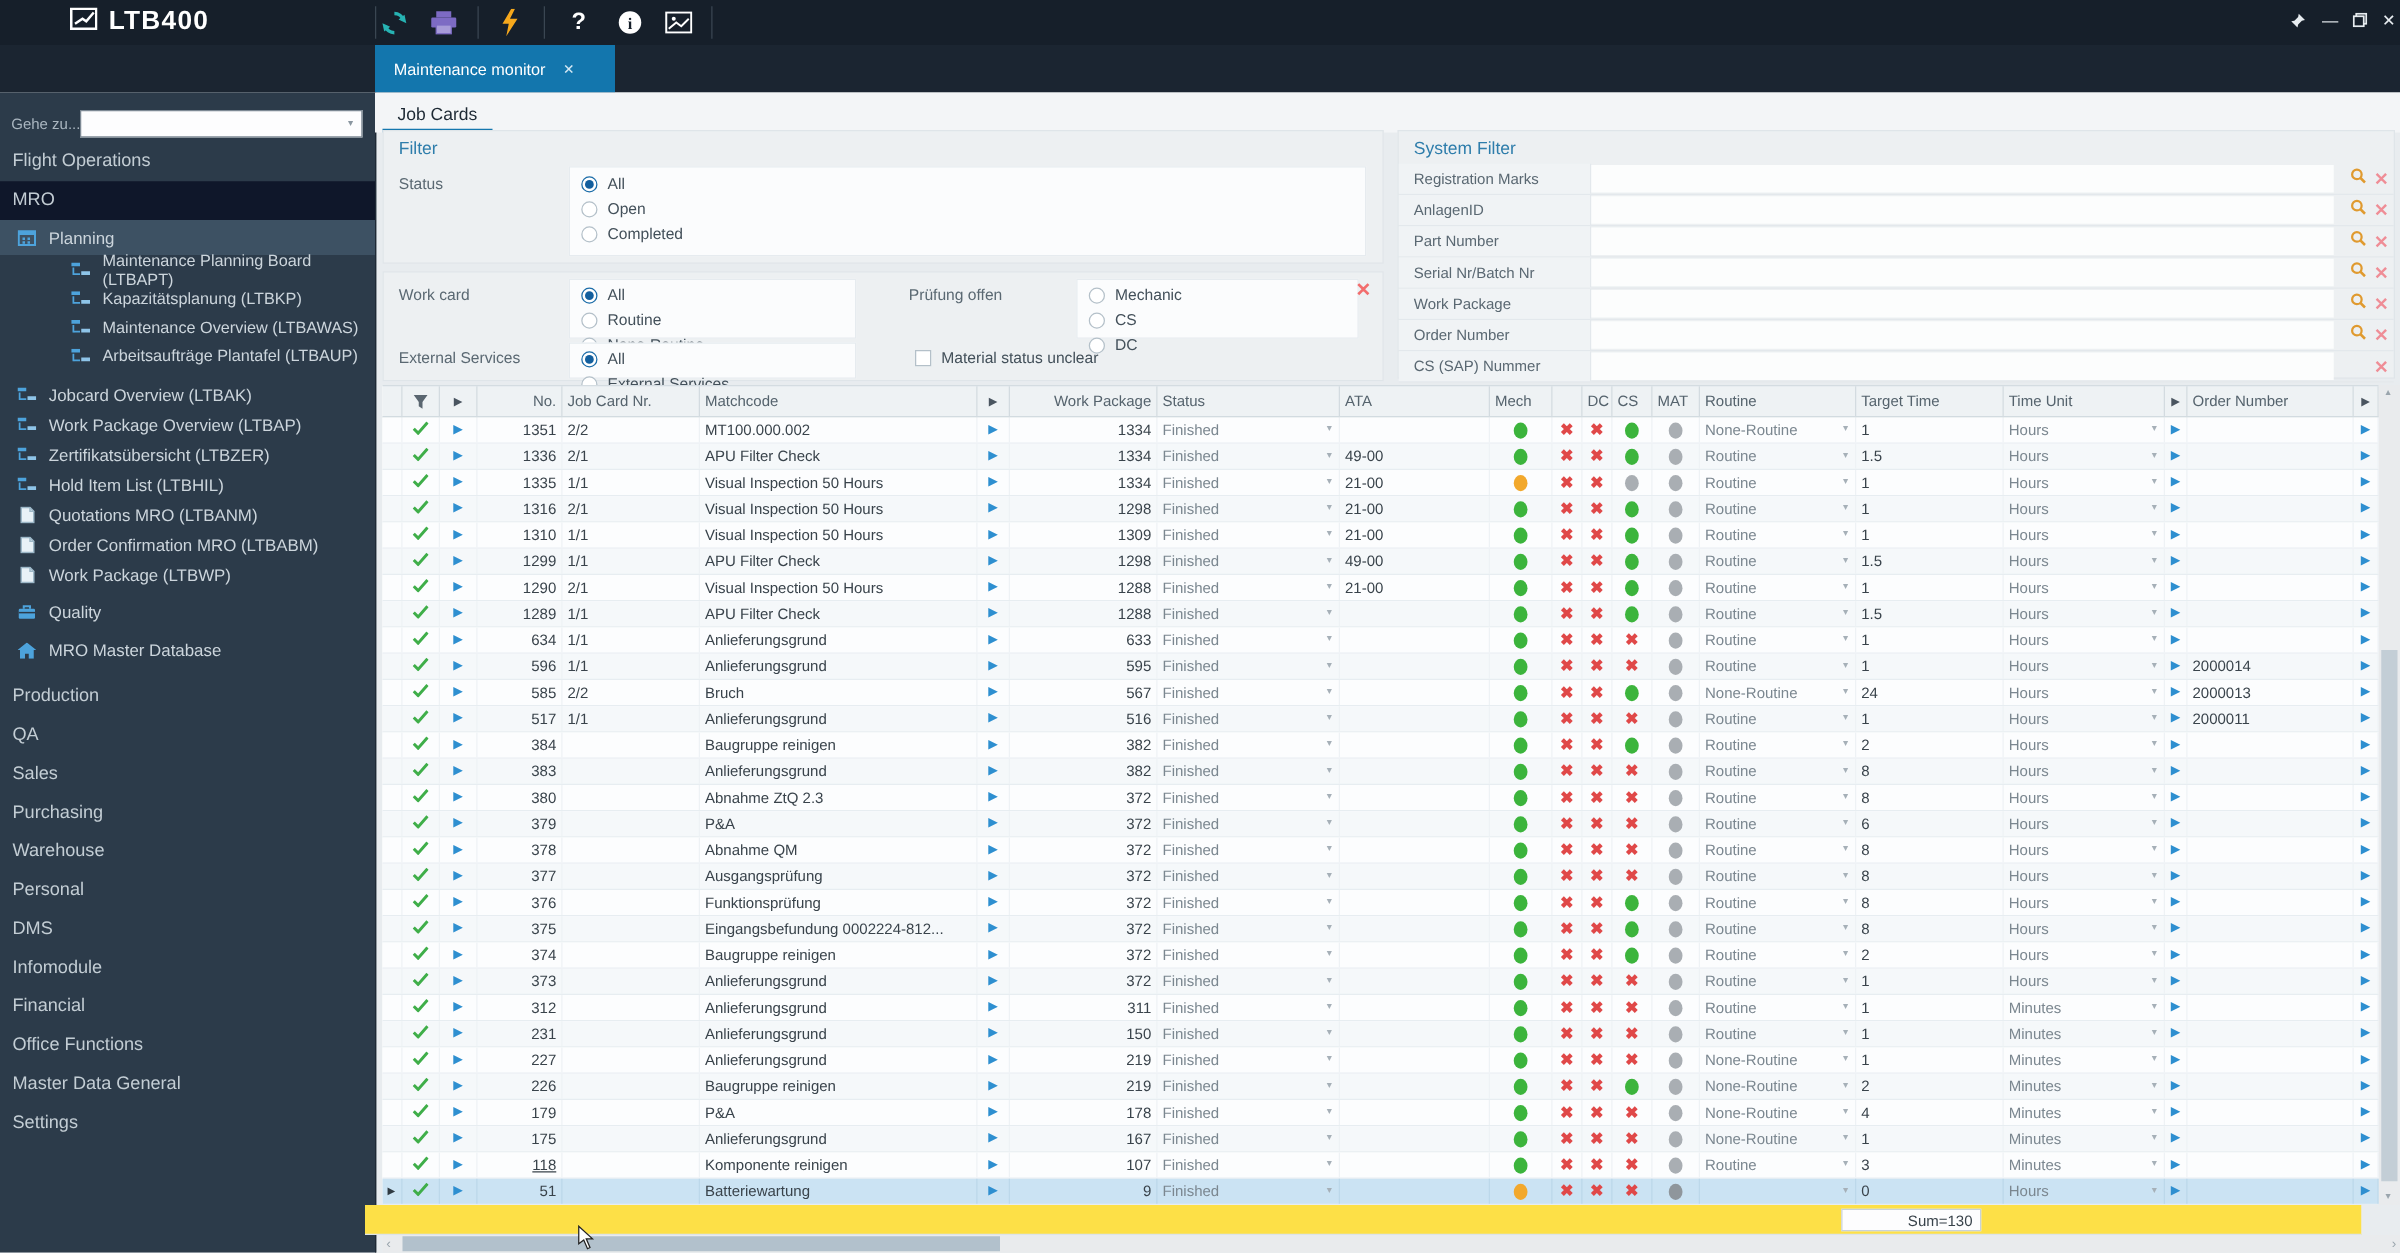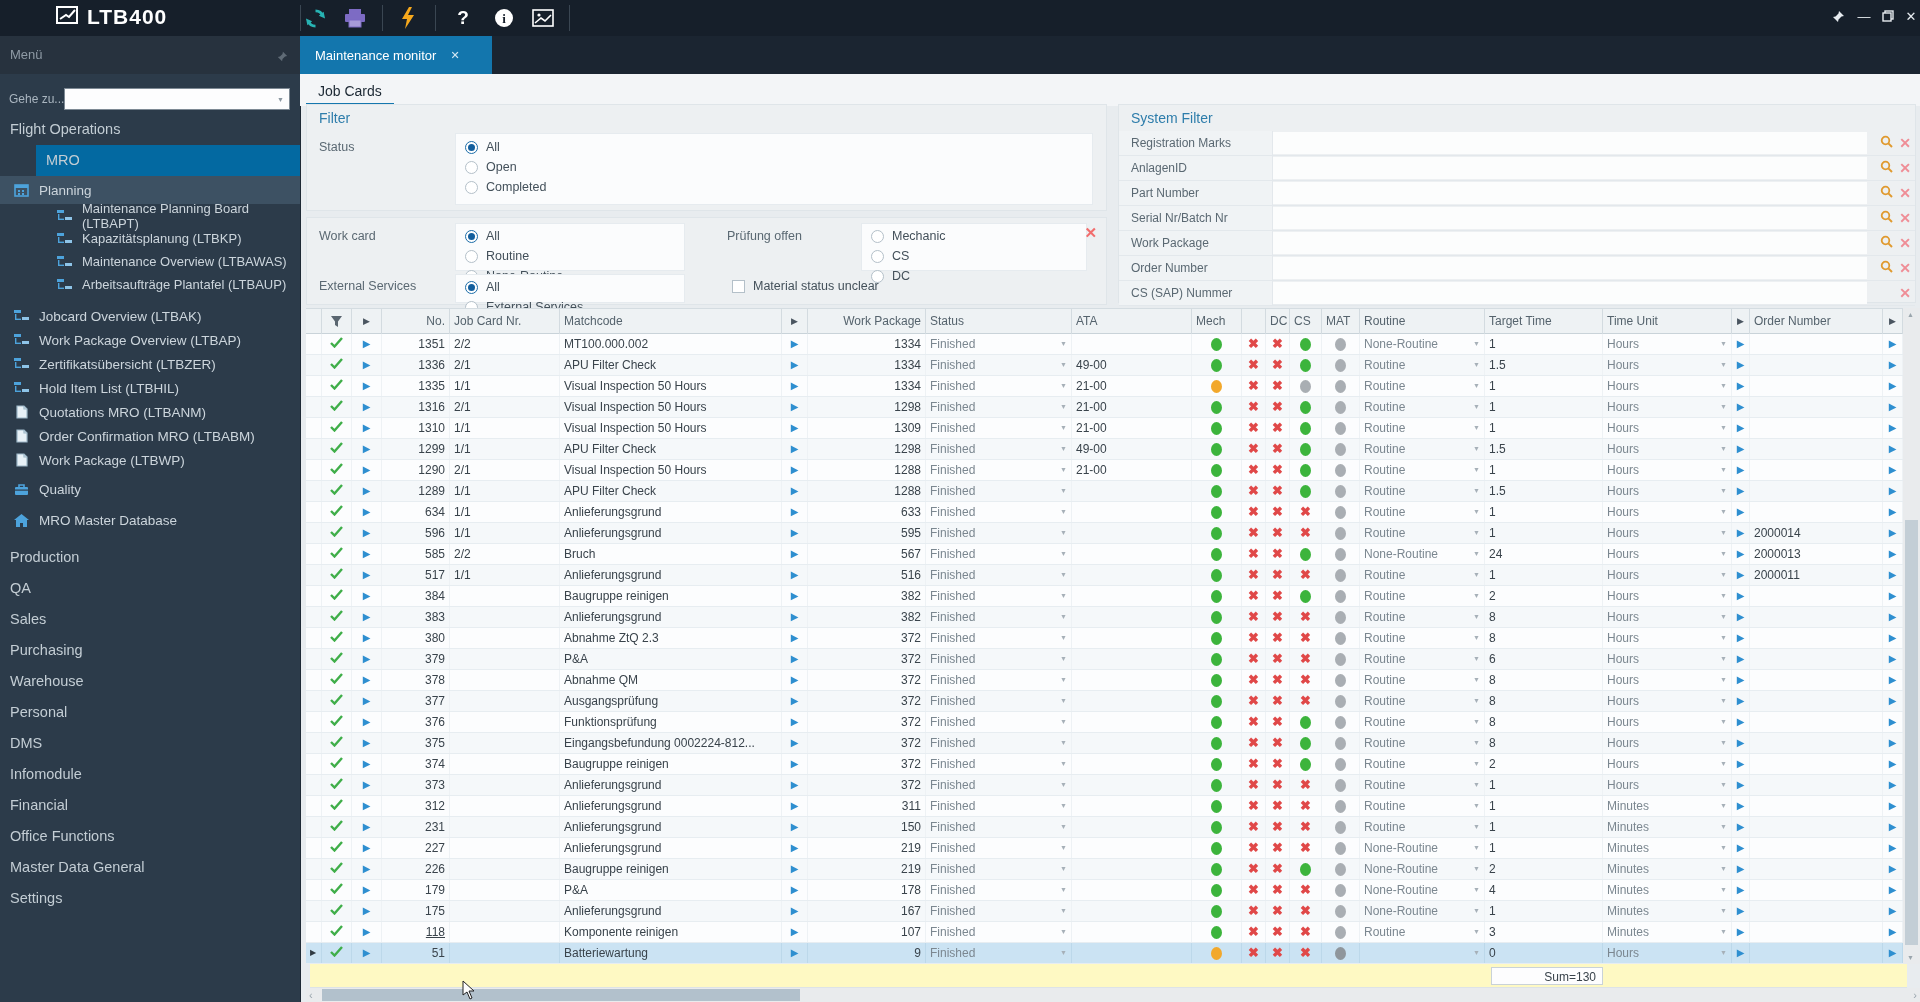--- a/index.html
+++ b/index.html
@@ -20,21 +20,21 @@
   .tab .tab-label{font-size:13px;margin-left:15px;}
   .tab .tab-close{margin-left:14px;font-size:11px;color:#d6e9f4;}
   
   #sidebar{position:absolute;left:0;top:74px;width:300px;height:928px;background:#2c3b4a;border-right:1px solid #1e2935;}
   #goto-row{position:absolute;left:0;top:14px;width:300px;height:22px;}
   #goto-row .gt-label{position:absolute;left:9px;top:4px;font-size:12px;color:#aab6c0;}
   #goto-input{position:absolute;left:64px;top:0;width:224px;height:20px;background:#fdfdfe;border:1px solid #7d8994;display:flex;align-items:center;justify-content:flex-end;}
   #goto-input .caret{font-size:7px;color:#8b97a1;margin-right:5px;}
   #sidebar-list{position:absolute;left:0;top:40px;width:300px;}
   .sb-section{height:31px;line-height:31px;padding-left:10px;font-size:14.5px;color:#c3cdd4;cursor:pointer;}
-  .sb-section.act{background:#0369a1;margin-left:36px;}
+  .sb-section.act{background:#0f172a;}
   .sb-item{height:24px;display:flex;align-items:center;font-size:13.5px;color:#ccd5dc;cursor:pointer;}
   .sb-item.lvl1{padding-left:13px;}
   .sb-item.lvl2{padding-left:56px;font-size:13px;height:23px;}
   .sb-item.sel{background:#3d5163;height:28px;}
   .sb-ico{width:17px;height:15px;margin-right:9px;display:inline-flex;align-items:center;justify-content:center;flex:none;}
   
   #subtab-row{position:absolute;left:300px;top:74px;width:1620px;height:32px;background:#f3f5f7;}
   #subtab{position:absolute;left:6px;top:5px;padding:0 12px;height:24px;line-height:24px;font-size:14px;color:#1c2833;border-bottom:3px solid #1577ae;}
   .panel{position:absolute;background:#edf0f2;border:1px solid #dfe5e9;box-sizing:border-box;}
   .panel-h{height:26px;line-height:27px;padding-left:12px;font-size:14px;color:#2e7dab;}
@@ -66,21 +66,21 @@
   .gc.r{justify-content:flex-end;text-align:right;}
   .gc.dark{color:#39434b;}
   .gc .dv{flex:1;overflow:hidden;}
   .caretdn{font-size:7px;color:#a6b0b8;flex:none;}
   .pc{color:#2e8fd0;font-size:10px;}
   .hdarrow{color:#4a5560;font-size:9px;}
   .mkx{color:#e04848;font-weight:bold;font-size:13px;}
   .dot{width:11px;height:13px;border-radius:50%;}
   .dot.g{background:#3cb43c;}.dot.o{background:#f2a82c;}.dot.gy{background:#a9aeb3;}.dot.gy2{background:#8f969c;}
   .rowptr{color:#2f3a42;font-size:8px;}
-  #grid-footer{position:absolute;left:310px;top:964px;width:1597px;height:24px;background:#fef9c3;border-bottom:1px solid #dde3e7;box-sizing:border-box;}
+  #grid-footer{position:absolute;left:292px;top:964px;width:1597px;height:24px;background:#fde047;border-bottom:1px solid #dde3e7;box-sizing:border-box;}
   #sumbox{position:absolute;left:1181px;top:3px;width:112px;height:18px;line-height:18px;background:#fdfdfe;border:1px solid #c9d2d8;font-size:12px;color:#39434b;text-align:right;padding-right:6px;box-sizing:border-box;}
   
   #hscroll{position:absolute;left:306px;top:988px;width:1614px;height:14px;background:#e9ebed;}
   #hthumb{position:absolute;left:16px;top:1px;width:478px;height:12px;background:#b2c1cc;}
   .harr{position:absolute;top:0;font-size:11px;color:#9aa5ad;line-height:14px;}
   #vscroll{position:absolute;left:1903px;top:308px;width:17px;height:656px;background:#e9ebed;}
   #vthumb{position:absolute;left:2px;top:212px;width:13px;height:425px;background:#c3ced6;}
   .varr{position:absolute;left:4px;font-size:7px;color:#9aa5ad;}
   #cursor{position:absolute;left:462px;top:980px;pointer-events:none;}
 </style>
@@ -144,28 +144,20 @@
   <div class="winbtn" style="left:1876px">
     <svg width="12" height="12" viewBox="0 0 12 12">
         <rect x="3" y="1" width="8" height="8" fill="none" stroke="#e7ecf0" stroke-width="1.4"></rect>
         <rect x="1" y="3" width="8" height="8" fill="#161f2a" stroke="#e7ecf0" stroke-width="1.4"></rect>
       </svg>
   </div>
   <div class="winbtn" style="left:1899px">✕</div>
 </div>
 
 <div id="tabbar">
-  <div id="menuhead">
-    <span class="mh-label">Menü</span>
-    <span class="mh-pin">
-      <svg width="11" height="11" viewBox="0 0 13 13">
-          <path d="M7 1 L12 6 L9.5 6.5 L6.5 9.5 L6 12 L1 7 L3.5 6.5 L6.5 3.5 Z" fill="#8e9aa5"></path>
-        </svg>
-    </span>
-  </div>
   <div class="tab">
     <span class="tab-label">Maintenance monitor</span>
     <span class="tab-close">✕</span>
   </div>
 </div>
 
 <div id="sidebar">
   <div id="goto-row">
     <span class="gt-label">Gehe zu...</span>
     <div id="goto-input">

